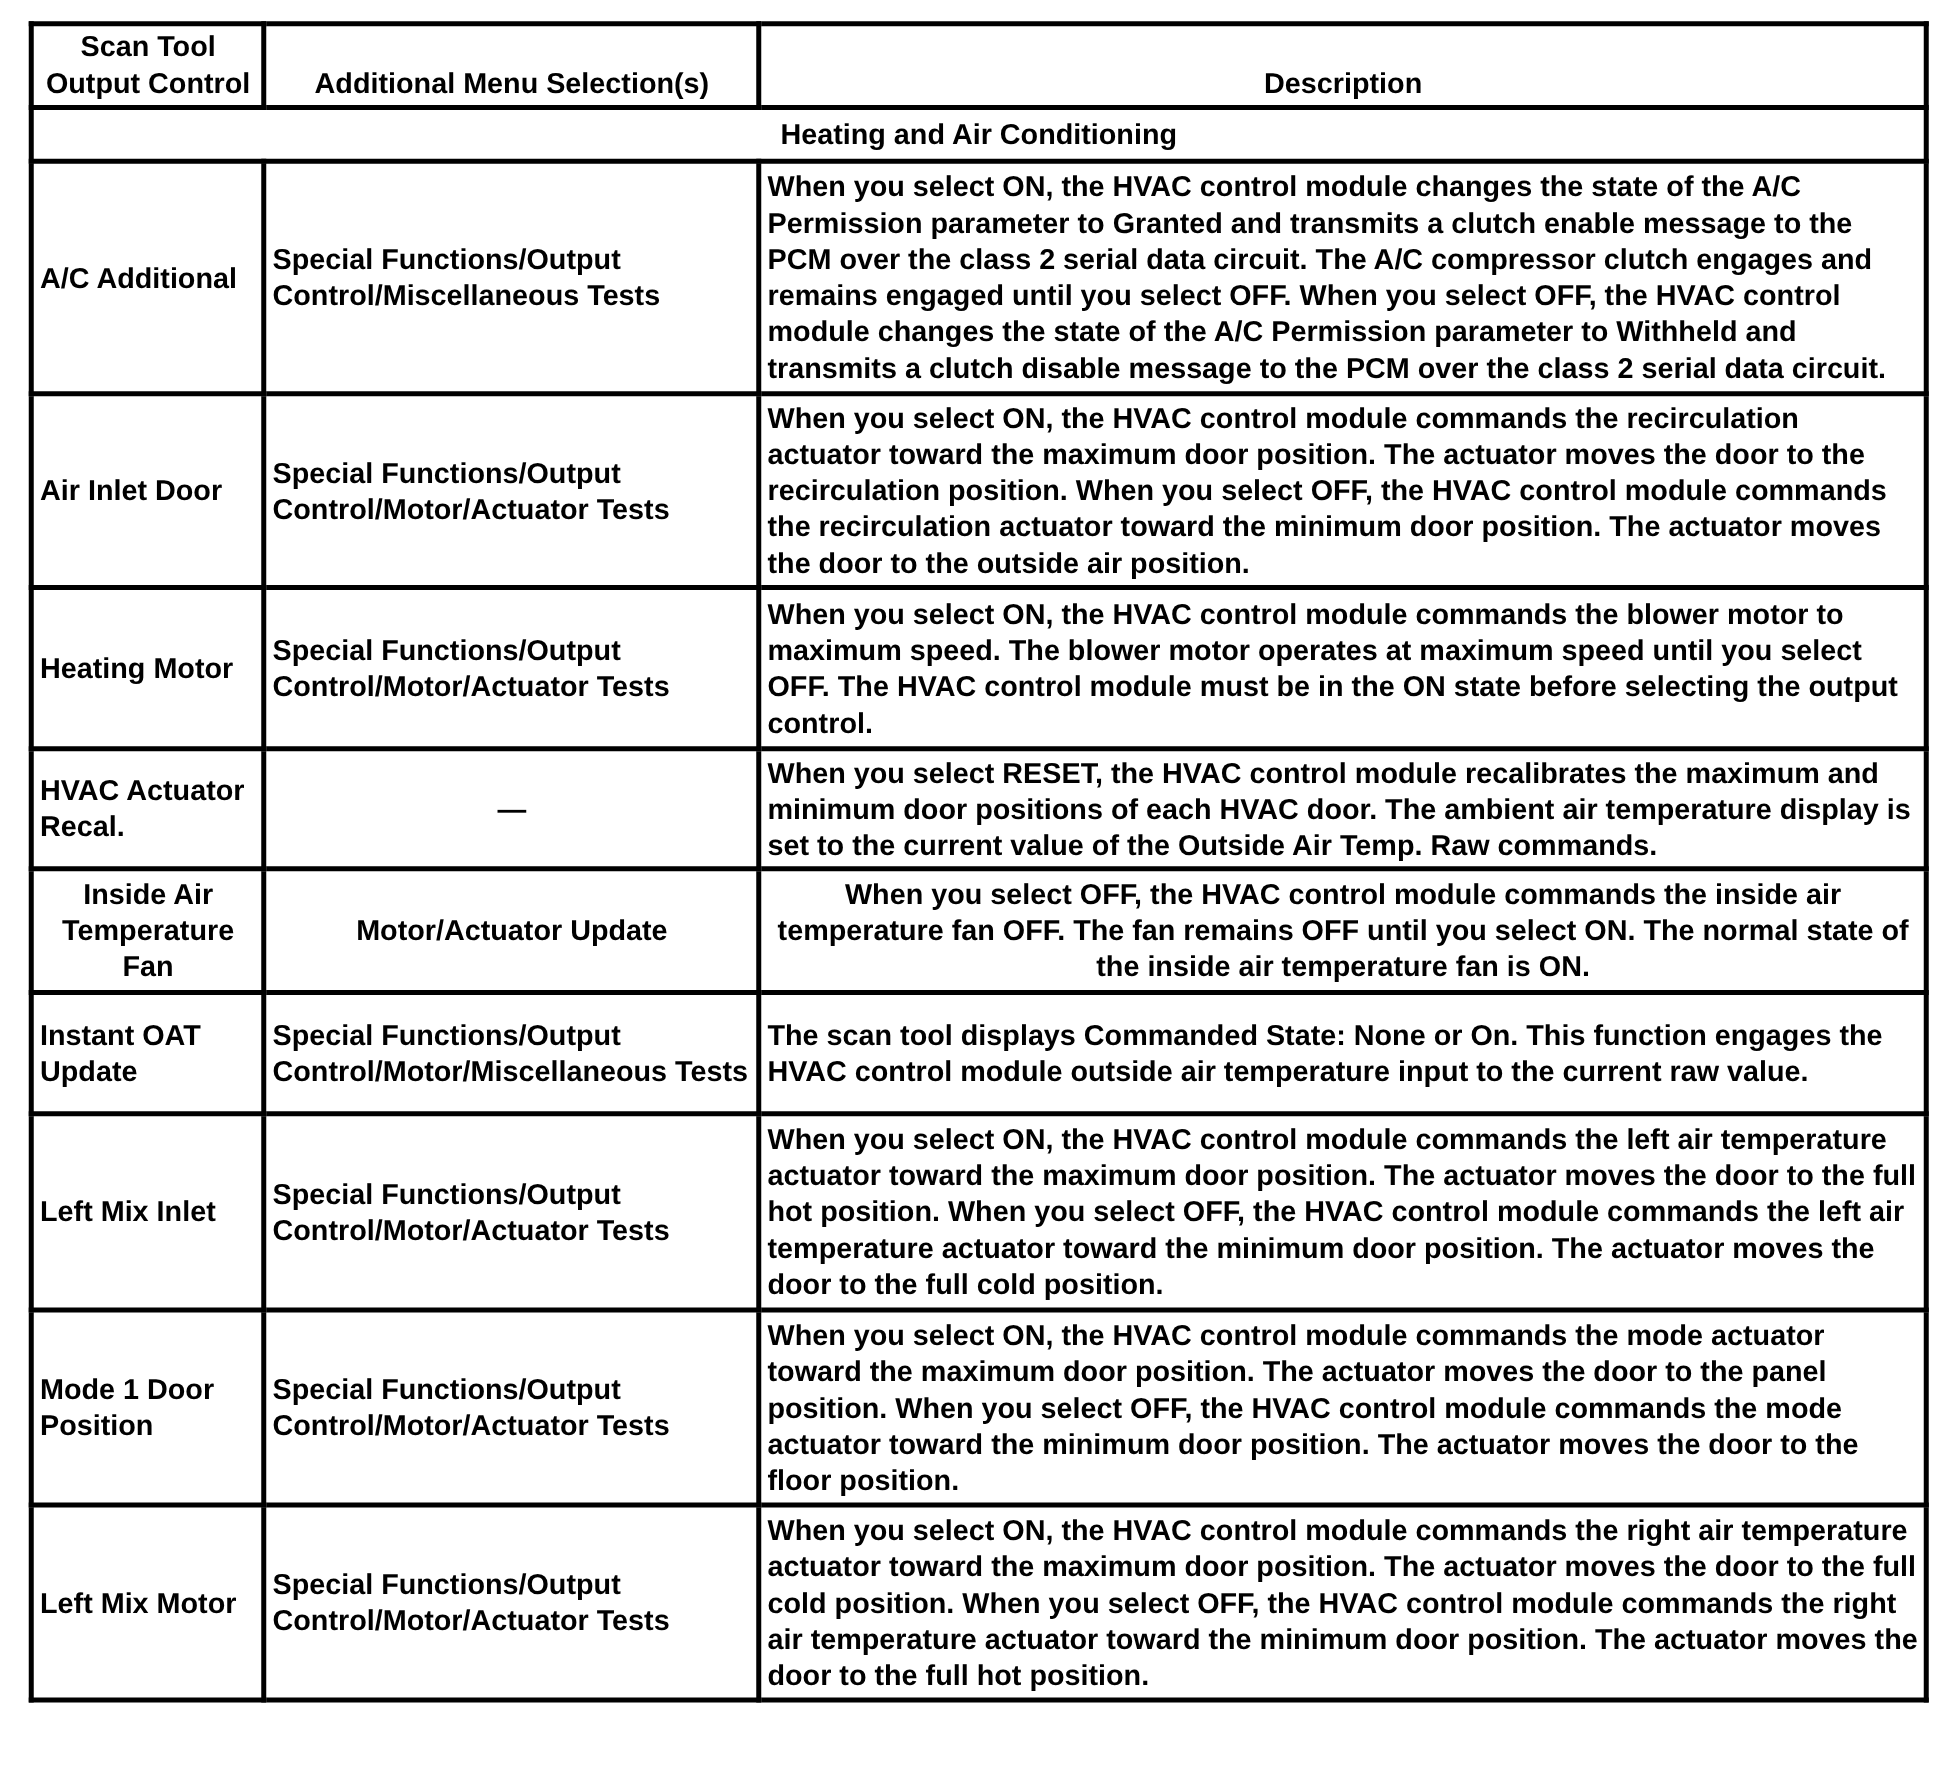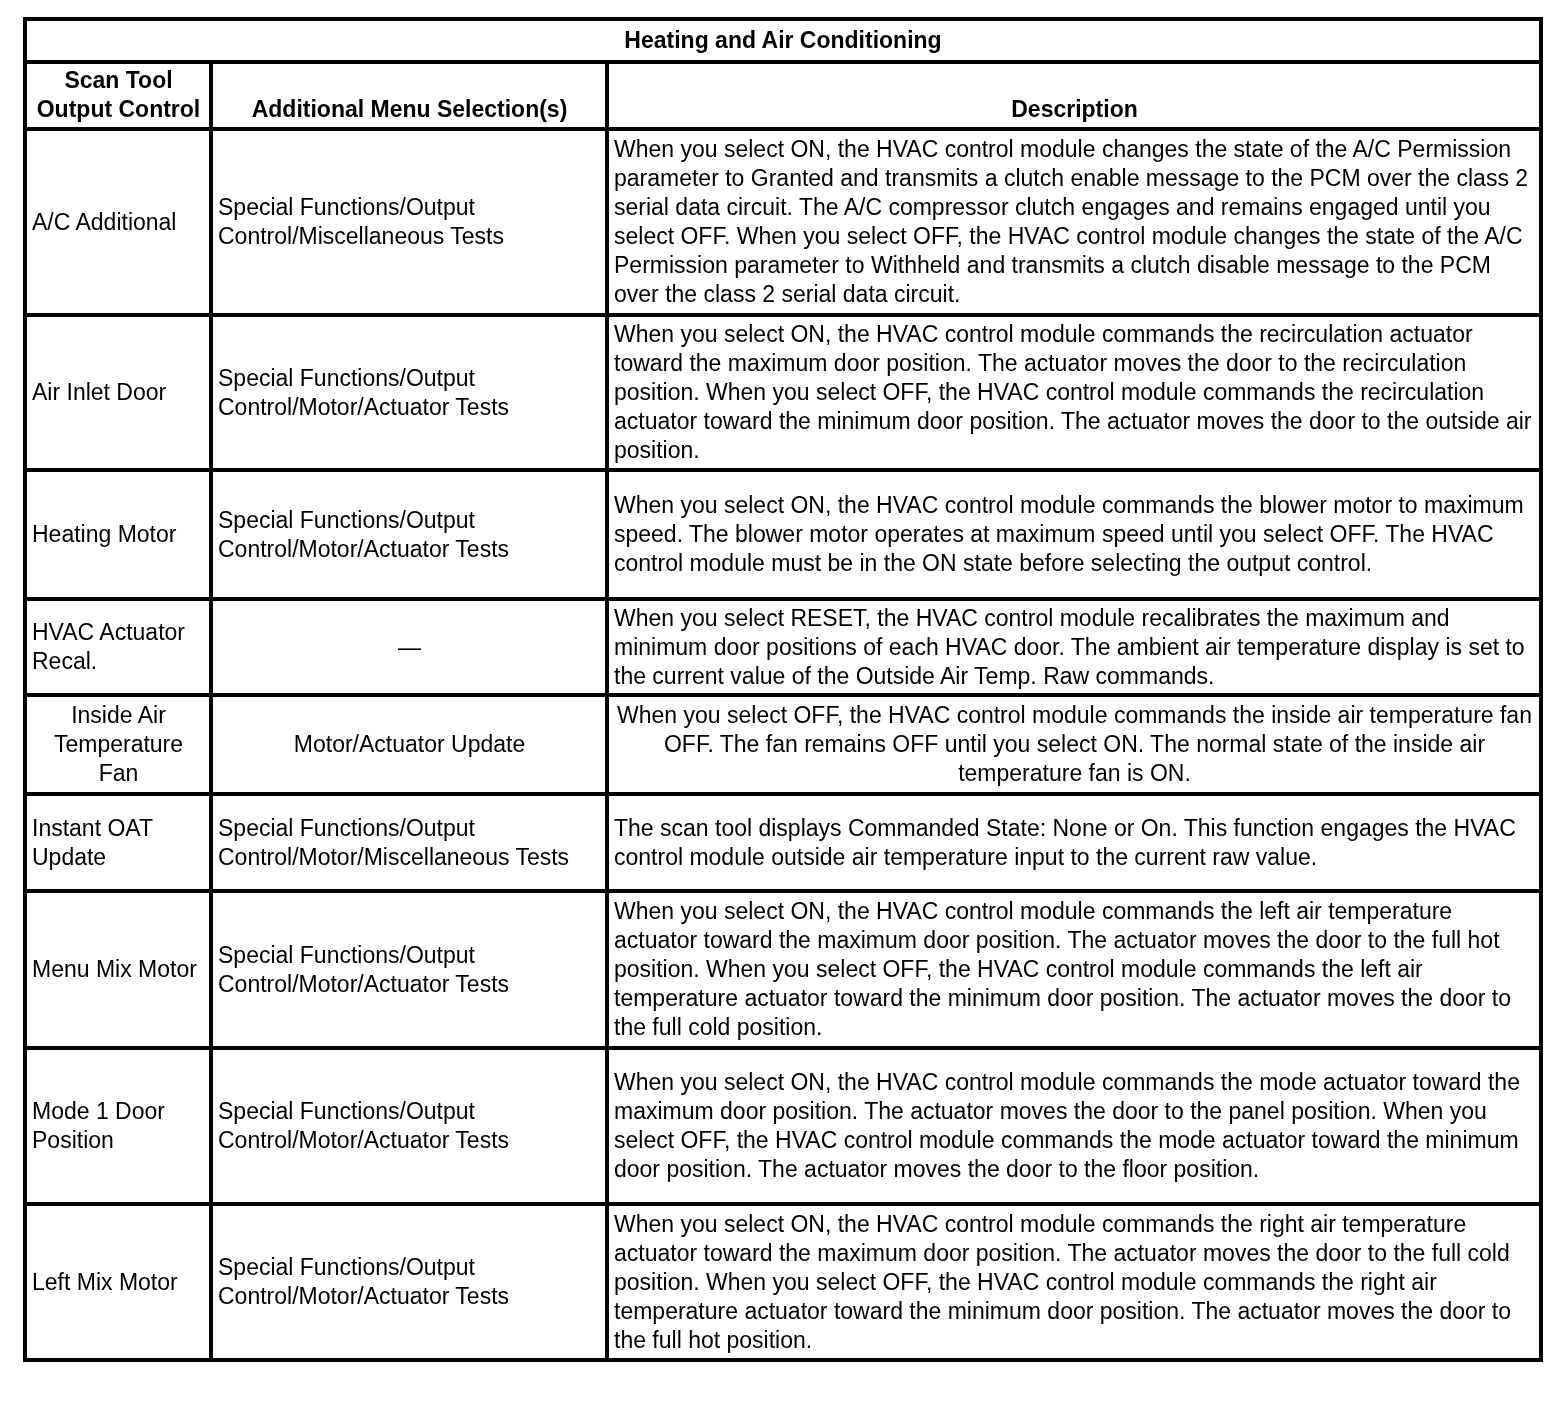--- a/index.html
+++ b/index.html
@@ -11,21 +11,21 @@
       table-layout: fixed;
       border: 4px solid #000;
     }
     table.hvac td, table.hvac th {
       border: 4px solid #000;
       padding: 2px 4px 2px 5px;
       font-size: 23px;
       line-height: 29px;
       vertical-align: middle;
       text-align: left;
-      font-weight: normal;
+      font-weight: bold;
       word-wrap: break-word;
     }
     table.hvac th.title {
       text-align: center; font-weight: bold; height: 35px; padding: 2px;
     }
     table.hvac th.hdr {
       font-weight: bold; text-align: center; vertical-align: bottom; padding-bottom: 3px;
     }
     table.hvac td.dash { text-align: center; }
     col.c1 { width: 186px; }
@@ -45,26 +45,26 @@
 <body>
 
 <table class="hvac">
   <colgroup>
     <col class="c1">
       <col class="c2">
       <col class="c3">
   </colgroup>
   <thead>
     <tr>
-      <th class="title" colspan="3">Heating and Air Conditioning</th>
-    </tr>
-    <tr>
       <th class="hdr">Scan Tool Output Control</th>
       <th class="hdr">Additional Menu Selection(s)</th>
       <th class="hdr">Description</th>
+    </tr>
+    <tr>
+      <th class="title" colspan="3">Heating and Air Conditioning</th>
     </tr>
   </thead>
   <tbody>
     <tr class="r1">
       <td>A/C Additional</td>
       <td>Special Functions/Output Control/Miscellaneous Tests</td>
       <td>When you select ON, the HVAC control module changes the state of the A/C Permission parameter to Granted and transmits a clutch enable message to the PCM over the class 2 serial data circuit. The A/C compressor clutch engages and remains engaged until you select OFF. When you select OFF, the HVAC control module changes the state of the A/C Permission parameter to Withheld and transmits a clutch disable message to the PCM over the class 2 serial data circuit.</td>
     </tr>
     <tr class="r2">
       <td>Air Inlet Door</td>
@@ -85,21 +85,21 @@
       <td>Inside Air Temperature Fan</td>
       <td>Motor/Actuator Update</td>
       <td>When you select OFF, the HVAC control module commands the inside air temperature fan OFF. The fan remains OFF until you select ON. The normal state of the inside air temperature fan is ON.</td>
     </tr>
     <tr class="r6">
       <td>Instant OAT Update</td>
       <td>Special Functions/Output Control/Motor/Miscellaneous Tests</td>
       <td>The scan tool displays Commanded State: None or On. This function engages the HVAC control module outside air temperature input to the current raw value.</td>
     </tr>
     <tr class="r7">
-      <td>Menu Mix Motor</td>
+      <td>Left Mix Inlet</td>
       <td>Special Functions/Output Control/Motor/Actuator Tests</td>
       <td>When you select ON, the HVAC control module commands the left air temperature actuator toward the maximum door position. The actuator moves the door to the full hot position. When you select OFF, the HVAC control module commands the left air temperature actuator toward the minimum door position. The actuator moves the door to the full cold position.</td>
     </tr>
     <tr class="r8">
       <td>Mode 1 Door Position</td>
       <td>Special Functions/Output Control/Motor/Actuator Tests</td>
       <td>When you select ON, the HVAC control module commands the mode actuator toward the maximum door position. The actuator moves the door to the panel position. When you select OFF, the HVAC control module commands the mode actuator toward the minimum door position. The actuator moves the door to the floor position.</td>
     </tr>
     <tr class="r9">
       <td>Left Mix Motor</td>

